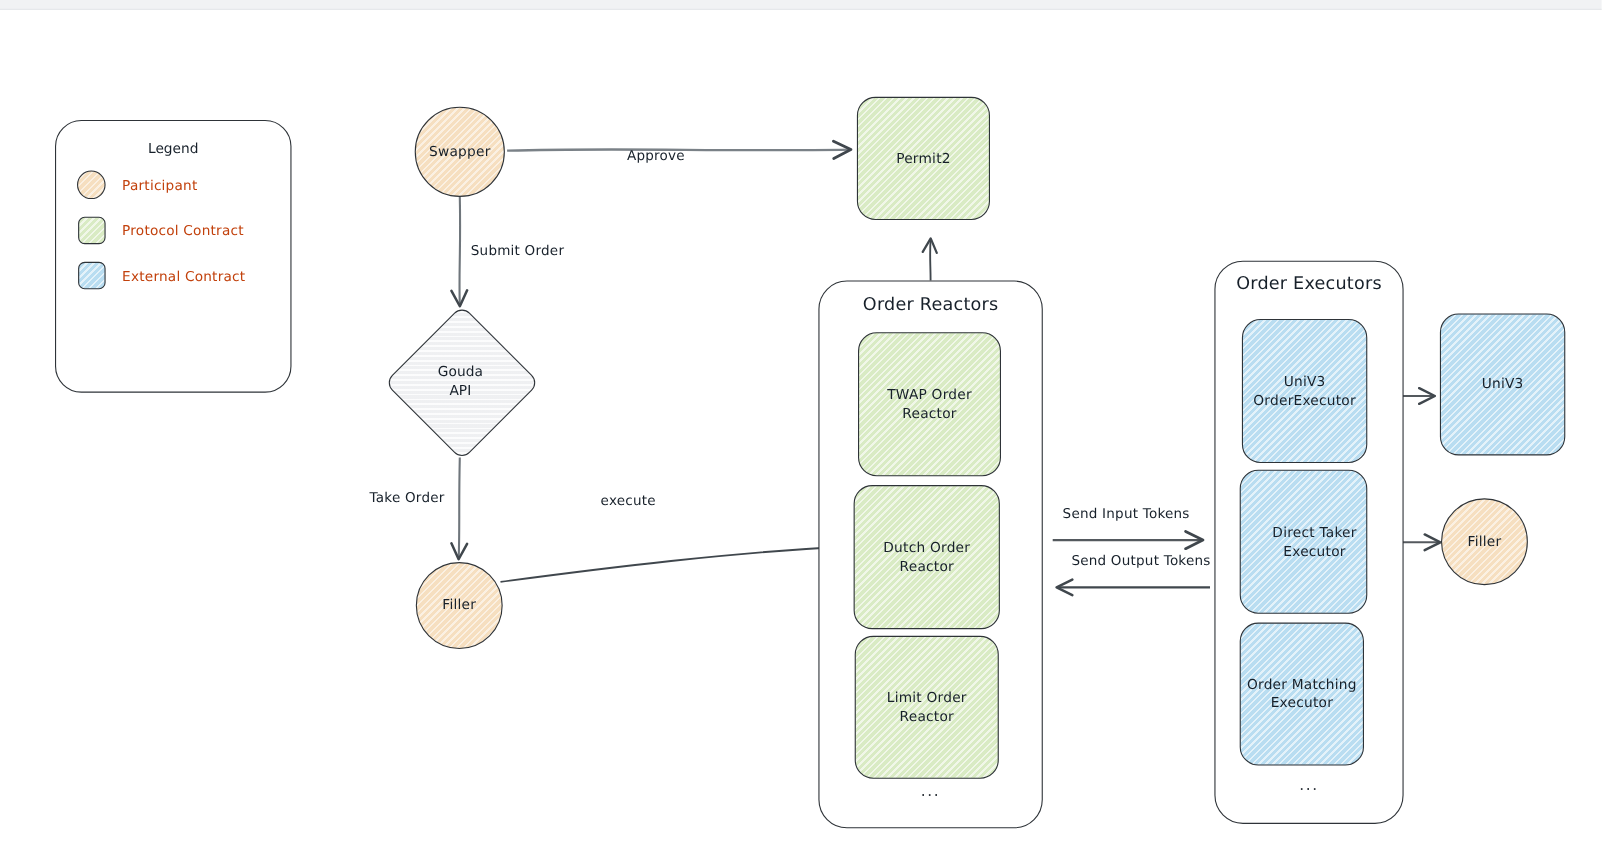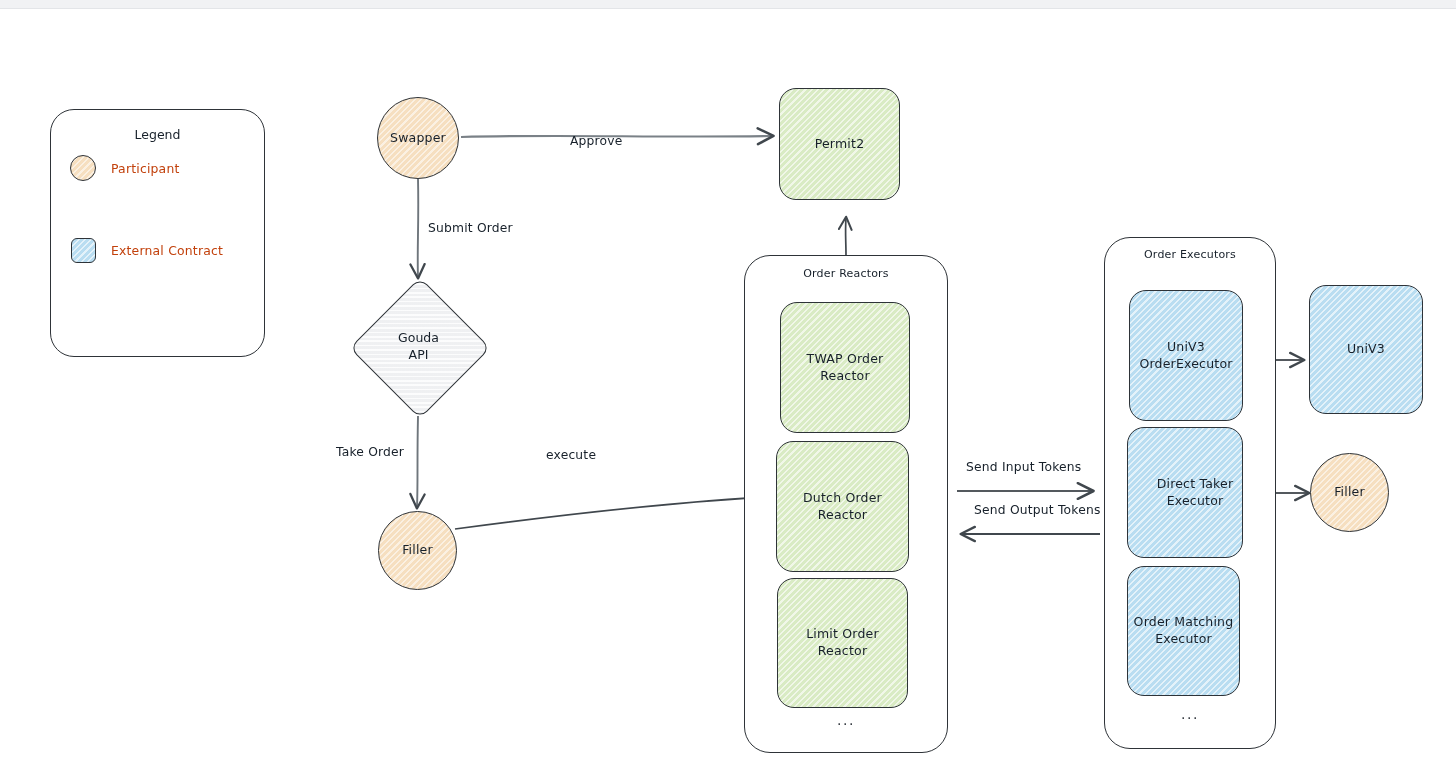--- a/index.html
+++ b/index.html
@@ -130,21 +130,21 @@
     position: absolute;
     box-sizing: border-box;
     border: 1.6px solid #2e3338;
     border-radius: 26px;
     background: #ffffff;
   }
   .group-title {
     position: absolute;
     left: 0; right: 0;
     text-align: center;
-    font-size: 11px;
+    font-size: 16px;
     color: #17202a;
     letter-spacing: 0.2px;
   }
   .group-ellipsis {
     position: absolute;
     left: 0; right: 0;
     text-align: center;
     font-size: 14px;
     color: #30363c;
     letter-spacing: 1.5px;
@@ -259,20 +259,26 @@
   <div id="legend">
     <div class="legend-title">Legend</div>
 
     <div class="legend-row" style="top:43px;">
       <span class="legend-swatch">
         <span class="sw-circle hatch-peach"></span>
       </span>
       <span class="legend-text">Participant</span>
     </div>
 
+    <div class="legend-row" style="top:84px;">
+      <span class="legend-swatch">
+        <span class="sw-box hatch-green"></span>
+      </span>
+      <span class="legend-text">Protocol Contract</span>
+    </div>
 
     <div class="legend-row" style="top:125px;">
       <span class="legend-swatch">
         <span class="sw-box hatch-blue"></span>
       </span>
       <span class="legend-text">External Contract</span>
     </div>
 
 
   </div>

